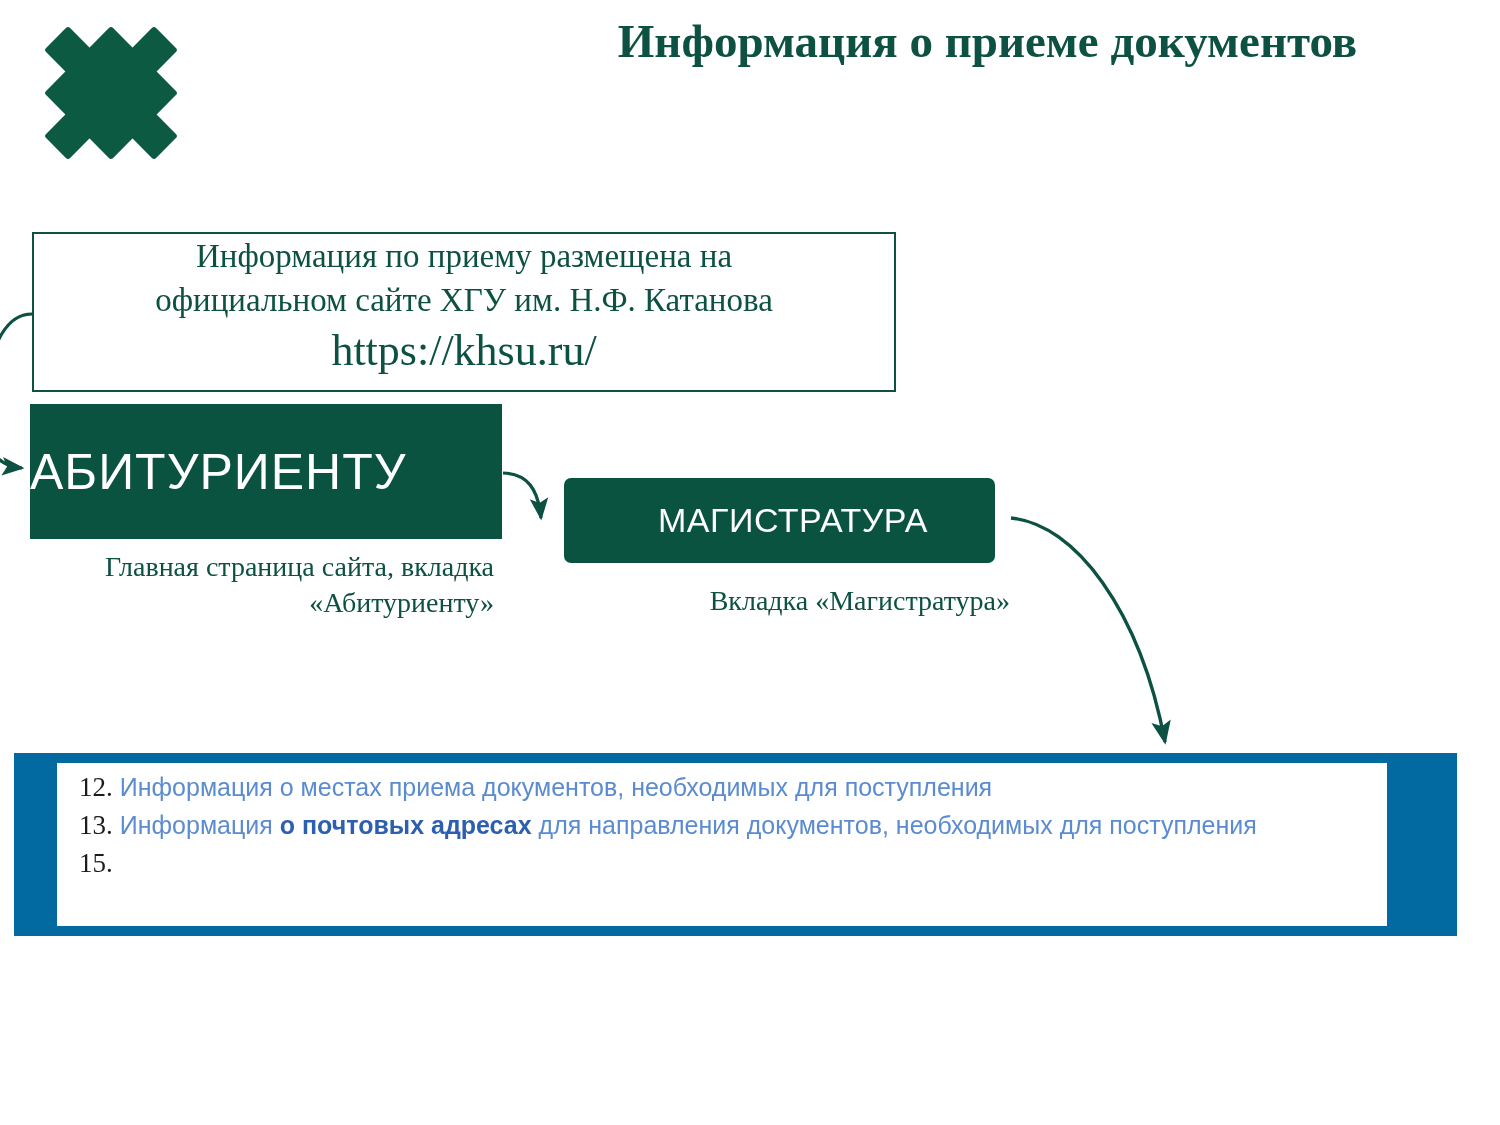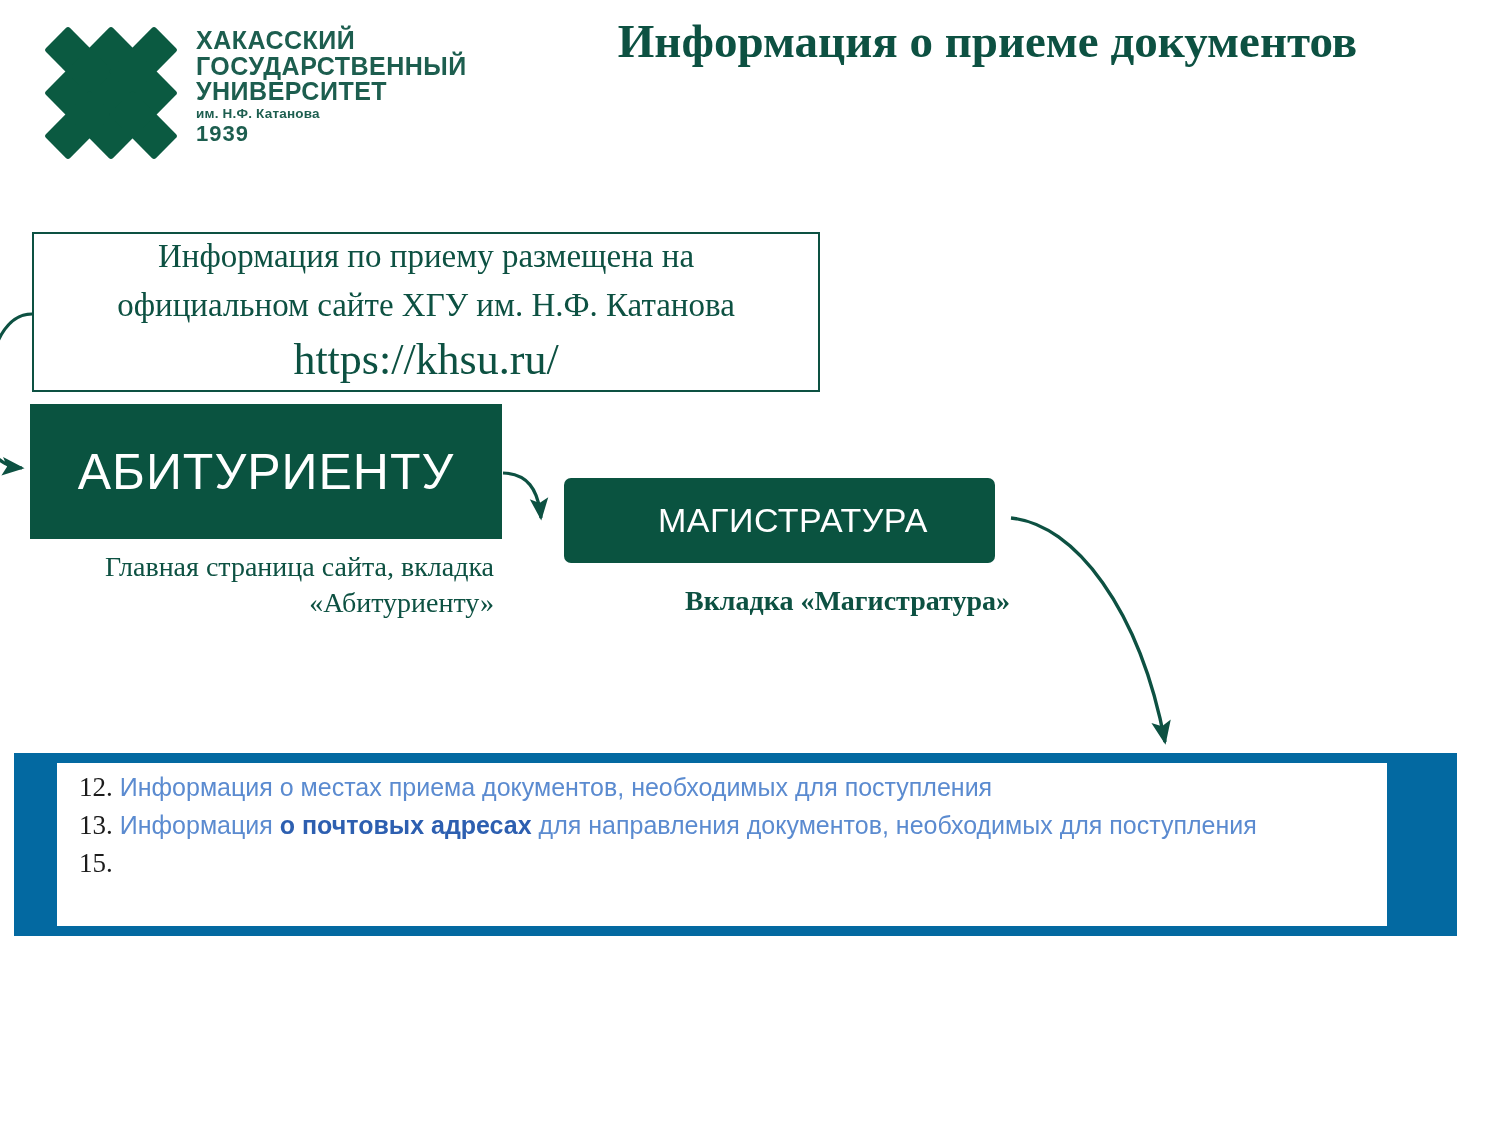--- a/index.html
+++ b/index.html
@@ -75,29 +75,29 @@
     color: #0d5142;
     line-height: 1.1;
     white-space: nowrap;
   }
 
   
   #info-box {
     position: absolute;
     left: 32px;
     top: 232px;
-    width: 788px;
+    width: 864px;
     height: 160px;
     border: 2px solid #0d5142;
     background: #ffffff;
     box-sizing: border-box;
     display: flex;
     flex-direction: column;
     align-items: center;
-    justify-content: space-between;
+    justify-content: flex-start;
   }
   .info-line {
     color: #0d5142;
     font-size: 33px;
     line-height: 1.34;
     text-align: center;
     white-space: nowrap;
   }
   #info-url {
     font-weight: 400;
@@ -107,21 +107,20 @@
   
   #btn-abiturientu {
     position: absolute;
     left: 30px;
     top: 404px;
     width: 472px;
     height: 135px;
     background: #0a5340;
     display: flex;
     align-items: center;
-    justify-content: center;
   }
   #btn-abiturientu .btn-text {
     font-family: "Liberation Sans", "DejaVu Sans", sans-serif;
     font-size: 50px;
     color: #ffffff;
     letter-spacing: 1px;
     font-weight: 400;
   }
   #btn-magistratura {
     position: absolute;
@@ -154,21 +153,20 @@
   }
   #caption-abiturientu {
     left: 44px;
     top: 549px;
     width: 450px;
   }
   #caption-magistratura {
     left: 620px;
     top: 583px;
     width: 390px;
-    font-weight: bold;
   }
 
   
   #arrows-layer {
     position: absolute;
     left: 0;
     top: 0;
     width: 1500px;
     height: 1125px;
     pointer-events: none;
@@ -236,27 +234,20 @@
       <rect x="7" y="93" width="34" height="34" transform="rotate(45 24 110)" rx="3"></rect>
       <rect x="50" y="93" width="34" height="34" transform="rotate(45 67 110)" rx="3"></rect>
       <rect x="93" y="93" width="34" height="34" transform="rotate(45 110 110)" rx="3"></rect>
 
       <rect x="28.5" y="28.5" width="34" height="34" transform="rotate(45 45.5 45.5)" rx="3"></rect>
       <rect x="71.5" y="28.5" width="34" height="34" transform="rotate(45 88.5 45.5)" rx="3"></rect>
       <rect x="28.5" y="71.5" width="34" height="34" transform="rotate(45 45.5 88.5)" rx="3"></rect>
       <rect x="71.5" y="71.5" width="34" height="34" transform="rotate(45 88.5 88.5)" rx="3"></rect>
     </g>
   </svg>
-  <div id="logo-wordmark">
-    <div class="wm-line" id="wm-1">ХАКАССКИЙ</div>
-    <div class="wm-line" id="wm-2">ГОСУДАРСТВЕННЫЙ</div>
-    <div class="wm-line" id="wm-3">УНИВЕРСИТЕТ</div>
-    <div class="wm-line" id="wm-4">им. Н.Ф. Катанова</div>
-    <div class="wm-line" id="wm-5">1939</div>
-  </div>
 </div>
 
 <div id="page-title">Информация о приеме документов</div>
 
 <div id="info-box">
   <div class="info-line">Информация по приему размещена на</div>
   <div class="info-line">официальном сайте ХГУ им. Н.Ф. Катанова</div>
   <div class="info-line" id="info-url">https://khsu.ru/</div>
 </div>
 

